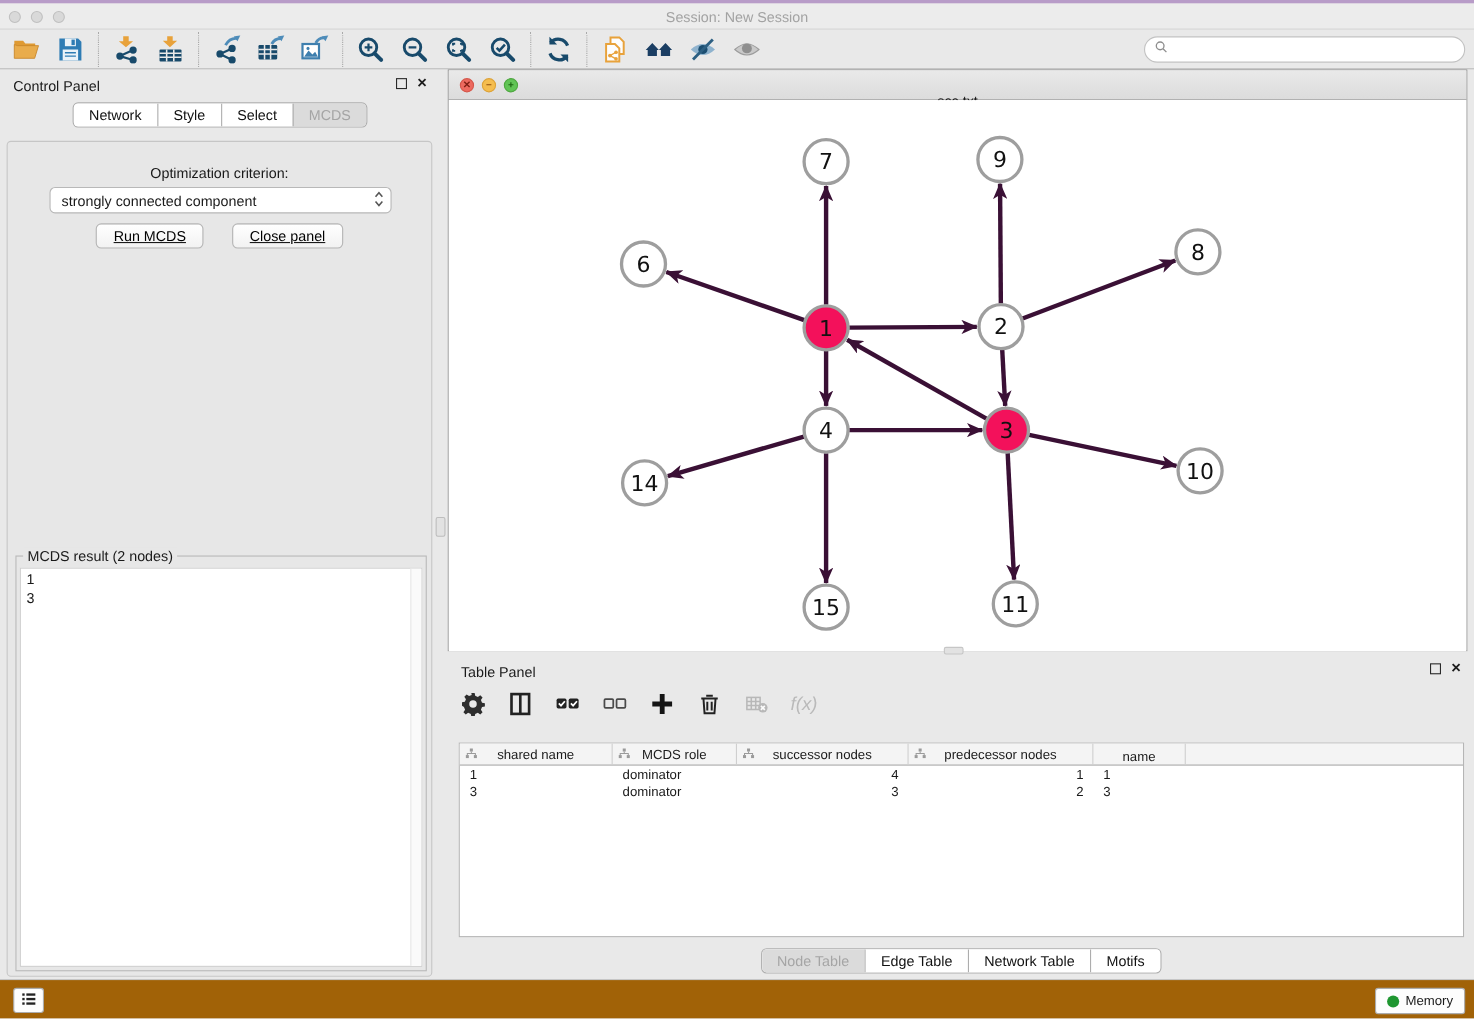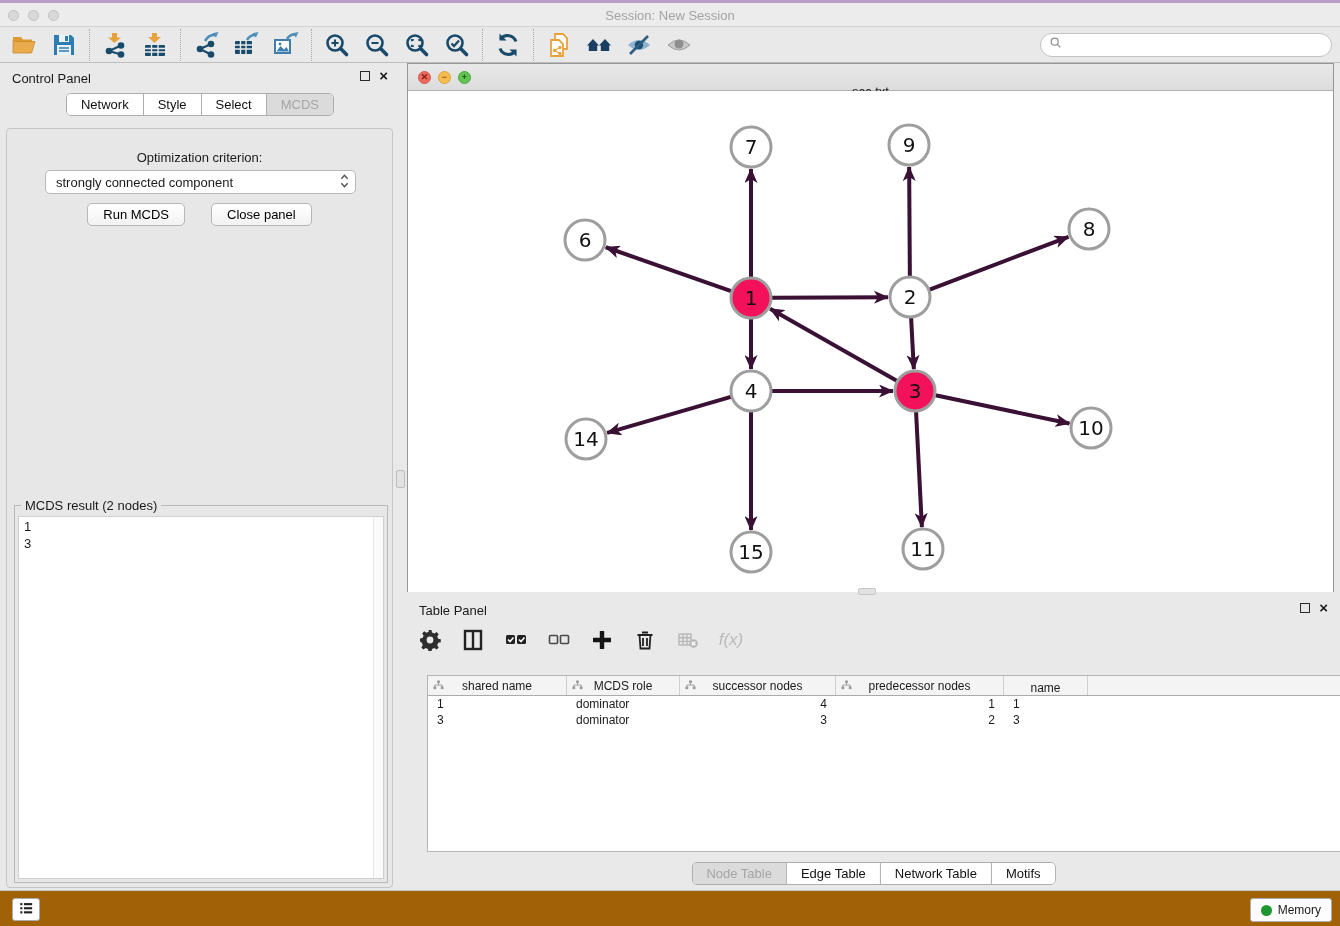--- a/index.html
+++ b/index.html
@@ -34,21 +34,21 @@
   .seg-control { display:inline-flex; border:1px solid #ADADAD; border-radius:5px; overflow:hidden; background:#fff; }
   .seg { padding:3px 14px; font-size:13px; border-left:1px solid #ADADAD; background:#fff; color:#111; white-space:nowrap; }
   .seg:first-child { border-left:none; }
   .seg.active { background:#DBDBDB; color:#A5A5A5; }
   #cp-content { position:absolute; left:6px; top:65px; width:387px; height:760px;
                 background:#E7E7E7; border:1px solid #C6C6C6; border-radius:4px; }
   #opt-label { margin-top:21px; text-align:center; font-size:13px; }
   #criterion { position:absolute; left:38px; top:41px; width:311px; height:24px; background:#fff;
                border:1px solid #B8B8B8; border-radius:5px; display:flex; align-items:center; padding:0 6px 0 10px; }
   #criterion .val { flex:1; font-size:13px; }
-  .btn-row { position:absolute; left:0; width:100%; top:74px; display:flex; justify-content:center; gap:26px; }
+  .btn-row { position:absolute; left:0; width:100%; top:74px; display:flex; justify-content:center; gap:26px;text-decoration:underline; }
   .mac-btn { background:linear-gradient(#FFFFFF,#F2F2F2); border:1px solid #B6B6B6; border-radius:5px;
              padding:3px 15px; font-size:13px; font-family:"Liberation Sans",sans-serif; }
   #result-group { position:absolute; left:7px; top:376px; width:374px; height:378px; border:1px solid #B9B9B9; }
   #result-title { position:absolute; left:6px; top:-8px; background:#E7E7E7; padding:0 4px; font-size:13px; }
   #result-box { position:absolute; left:3px; top:10px; right:3px; bottom:3px; background:#fff; border:1px solid #CFCFCF; }
   #result-pre { font-family:"Liberation Sans",sans-serif; font-size:13px; line-height:17px; padding:1px 5px; white-space:pre; }
   #result-scroll { position:absolute; right:0; top:0; bottom:0; width:10px; background:#FAFAFA; border-left:1px solid #E7E7E7; }
 
   
   #v-grip { position:absolute; left:396px; top:470px; width:9px; height:18px; background:#E2E2E2; border:1px solid #BDBDBD; border-radius:2px; }
@@ -67,21 +67,21 @@
   #nw-title { position:absolute; left:0; right:0; top:20px; text-align:center; font-size:13px; color:#1A1A1A; }
   #canvas { position:relative; width:925px; height:501px; background:#fff; }
 
   
   #table-panel { position:absolute; left:407px; top:595px; width:933px; height:295px; }
   #tp-toolbar { position:absolute; left:10px; top:32px; display:flex; align-items:center; gap:17px; }
   .tp-ico { width:26px; height:26px; display:flex; align-items:center; justify-content:center; }
   .tp-ico svg { width:22px; height:22px; }
   .tp-ico.disabled { opacity:.9; }
   .fx-label { font-family:Liberation Sans, sans-serif; font-style:italic; font-size:17px; color:#B5B5B5; }
-  #node-table { position:absolute; left:20px; top:80px; width:914px; height:177px; background:#fff; border:1px solid #B5B5B5; }
+  #node-table { position:absolute; left:10px; top:80px; width:914px; height:177px; background:#fff; border:1px solid #B5B5B5; }
   #nt-header { display:flex; height:20px; background:#F4F4F4; border-bottom:1px solid #ABABAB; }
   .nt-hcell { position:relative; border-right:1px solid #CFCFCF; display:flex; align-items:center; justify-content:center;
               font-size:12px; color:#1A1A1A; }
   .nt-hcell .sort-ico { position:absolute; left:5px; top:4px; }
   .nt-row { display:flex; height:16px; }
   .nt-cell { font-size:12px; padding:0 9px; line-height:16px; white-space:nowrap; overflow:hidden; }
   #tp-tabs { position:absolute; left:50%; transform:translateX(-50%); top:267px; }
 
   
   #statusbar { position:absolute; left:0; top:890px; width:1340px; height:36px; background:#a16207; border-top:1px solid #C6C6C6; }

